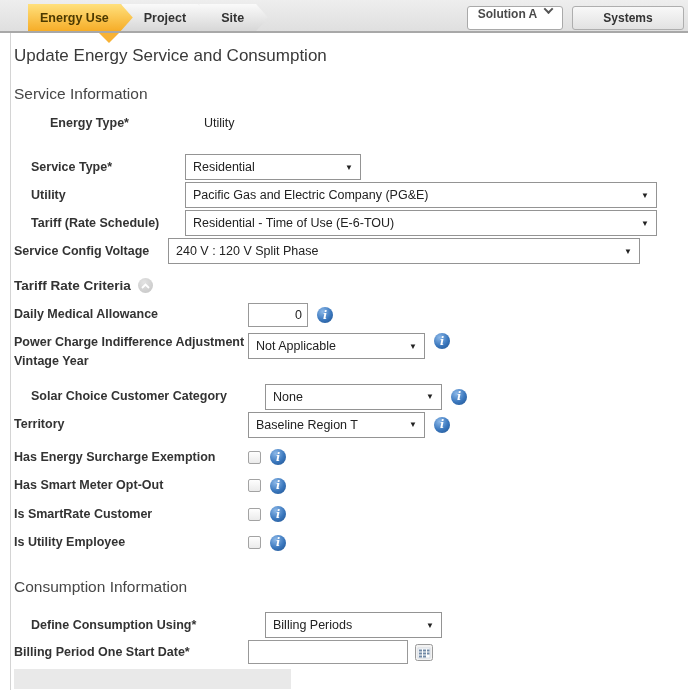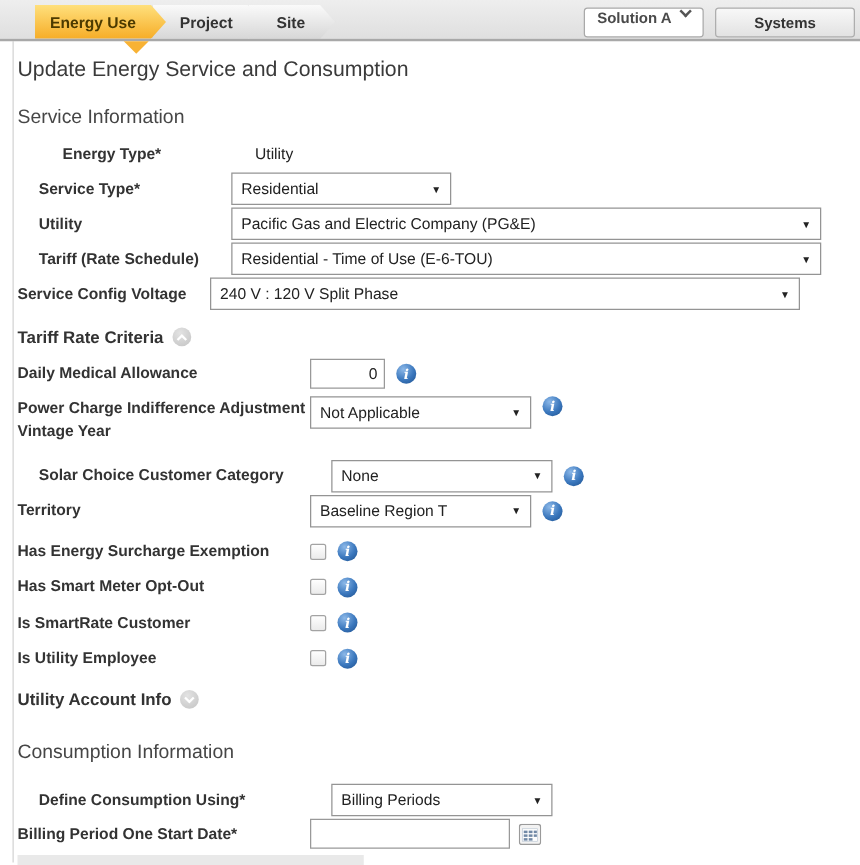--- a/index.html
+++ b/index.html
@@ -68,21 +68,21 @@
   .cb { width:13px; height:13px; border:1px solid #a3a3a3; border-radius:2px;
     background:linear-gradient(#fefefe,#ebebeb); flex:none; cursor:pointer; }
   .cal-btn { margin-left:7px; cursor:pointer; display:flex; align-items:center; }
 
   
   .grid-head { margin-top:5px; width:277px; background:#e9e9e9; display:flex;
     padding:6px 0 14px 0; }
 
   .mt12{margin-top:12px;} .mt14{margin-top:14px;} .mt10{margin-top:10px;}
   .mb2{margin-bottom:2px;margin-left:17px;} .mb9{margin-bottom:9px;} .mt16{margin-top:16px;}
-  .mt26{margin-top:26px;} .mt13{margin-top:13px;} .mb12{margin-bottom:8px;padding-left:36px;}
+  .mt26{margin-top:26px;} .mt13{margin-top:13px;} .mb12{margin-bottom:24px;padding-left:36px;}
   .mt6{margin-top:6px;}
   .top-align { align-items:flex-start; }
 </style>
 </head>
 <body>
 
 <div class="tabbar">
   <div class="tab active">Energy Use</div>
   <div class="tab t1">Project</div>
   <div class="tab t3">Site</div>
@@ -202,28 +202,20 @@
     <span class="cb"></span>
     <span class="info-icon">i</span>
   </div>
 
   <div class="row">
     <span class="lab2">Is Utility Employee</span>
     <span class="cb"></span>
     <span class="info-icon">i</span>
   </div>
 
-  <div class="subhead mt16">
-    <span>Utility Account Info</span>
-    <span class="circle-icon">
-      <svg width="9" height="6" viewBox="0 0 9 6">
-          <polyline points="1,1 4.5,4.5 8,1" fill="none" stroke="#fff" stroke-width="1.8"></polyline>
-        </svg>
-    </span>
-  </div>
 
   <h2 class="mt26">Consumption Information</h2>
 
   <div class="row mt16 mb2">
     <span class="lab2">Define Consumption Using*</span>
     <div class="sel w-mid">
       <span>Billing Periods</span>
       <span class="arr">▼</span>
     </div>
   </div>

